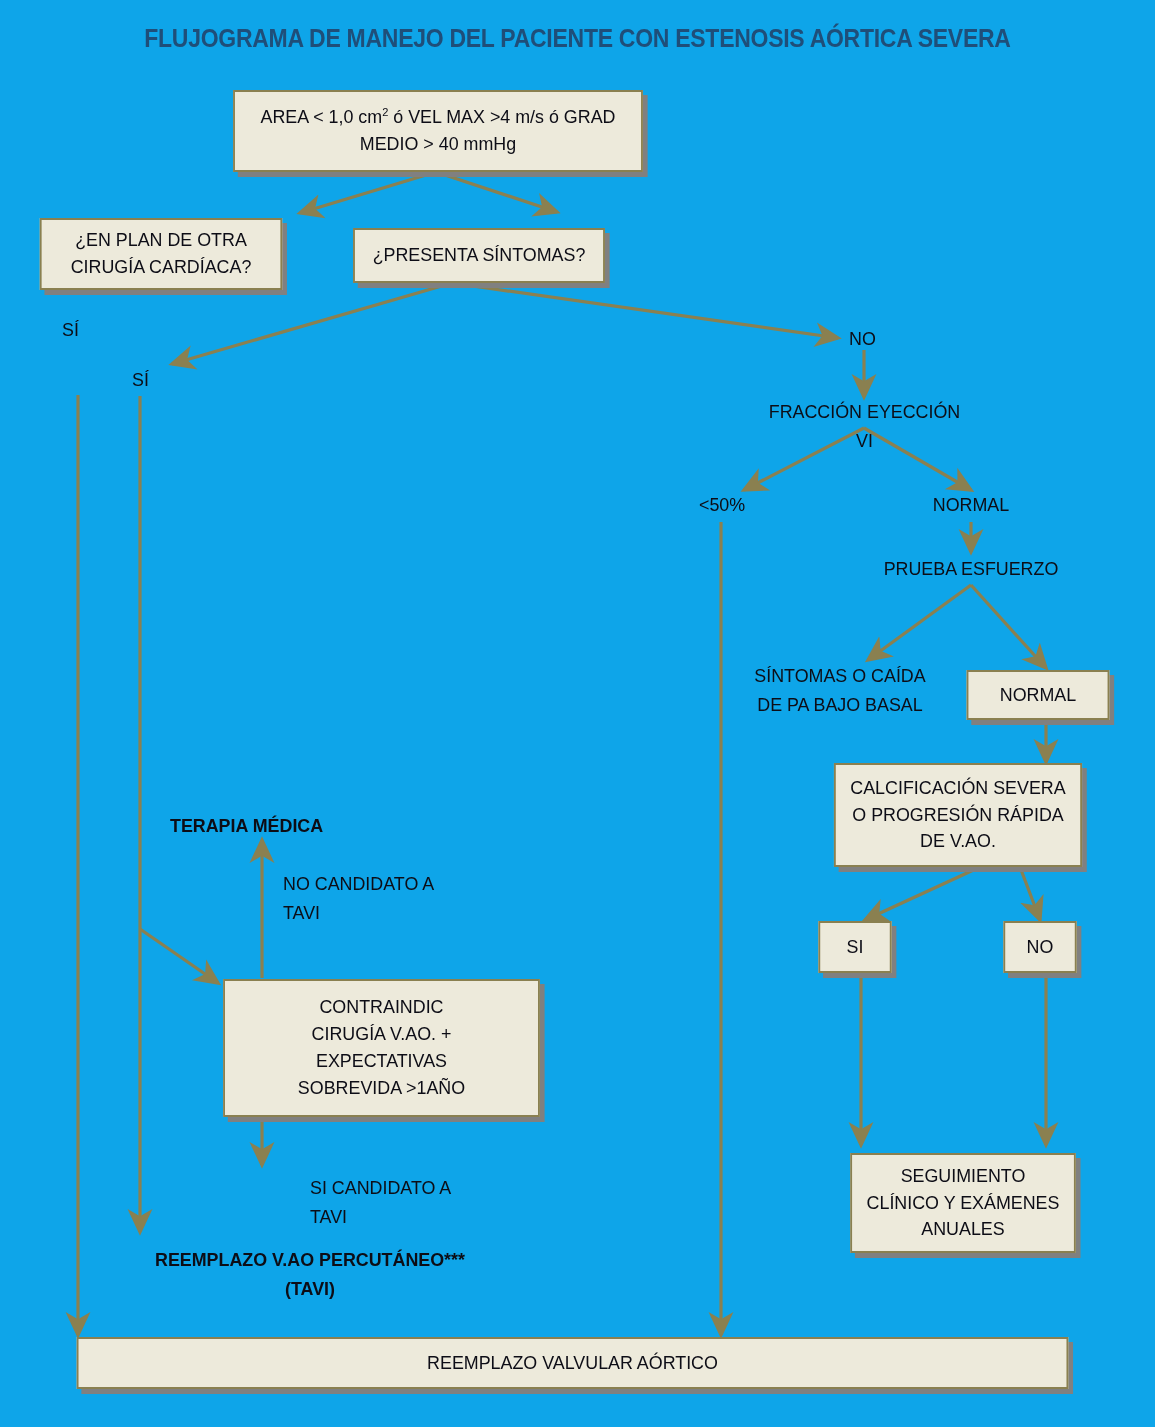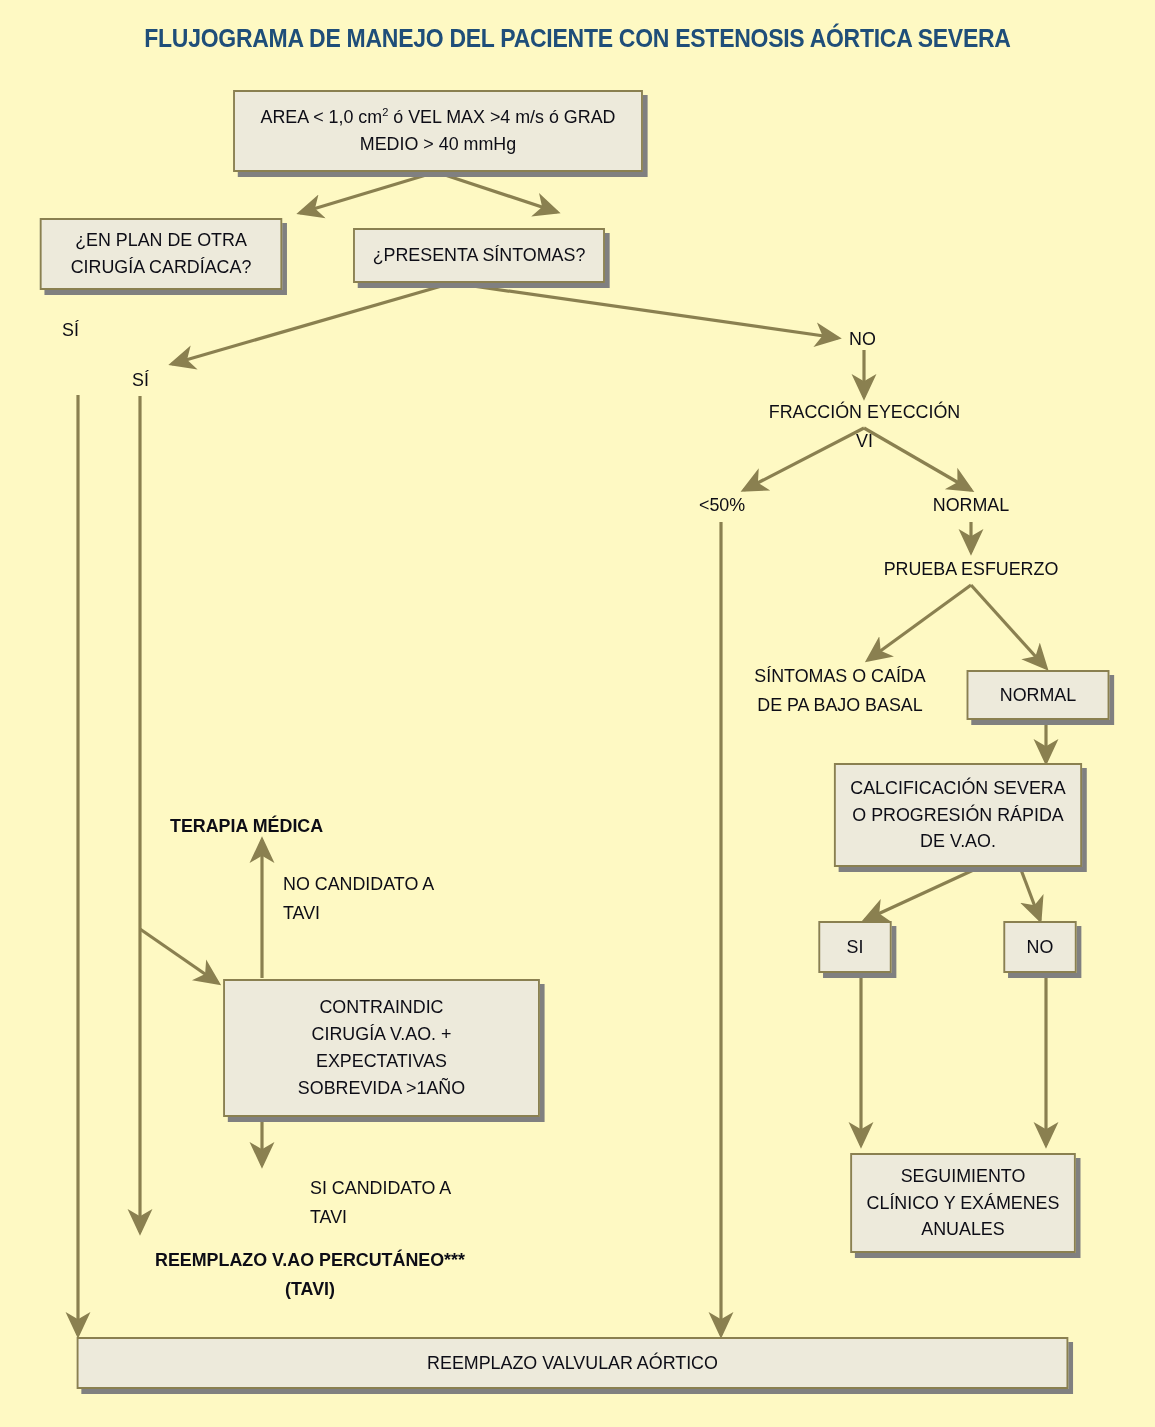--- a/index.html
+++ b/index.html
@@ -7,21 +7,21 @@
     padding: 0;
     background: #ffffff;
   }
   body {
     font-family: "Liberation Sans", sans-serif;
   }
   #page {
     position: relative;
     width: 1155px;
     height: 1427px;
-    background: #fef9c3;
+    background: #0ea5e9;
     overflow: hidden;
   }
   #title {
     position: absolute;
     left: 0;
     top: 24px;
     width: 1155px;
     text-align: center;
     color: #1F4E79;
     font-weight: bold;

